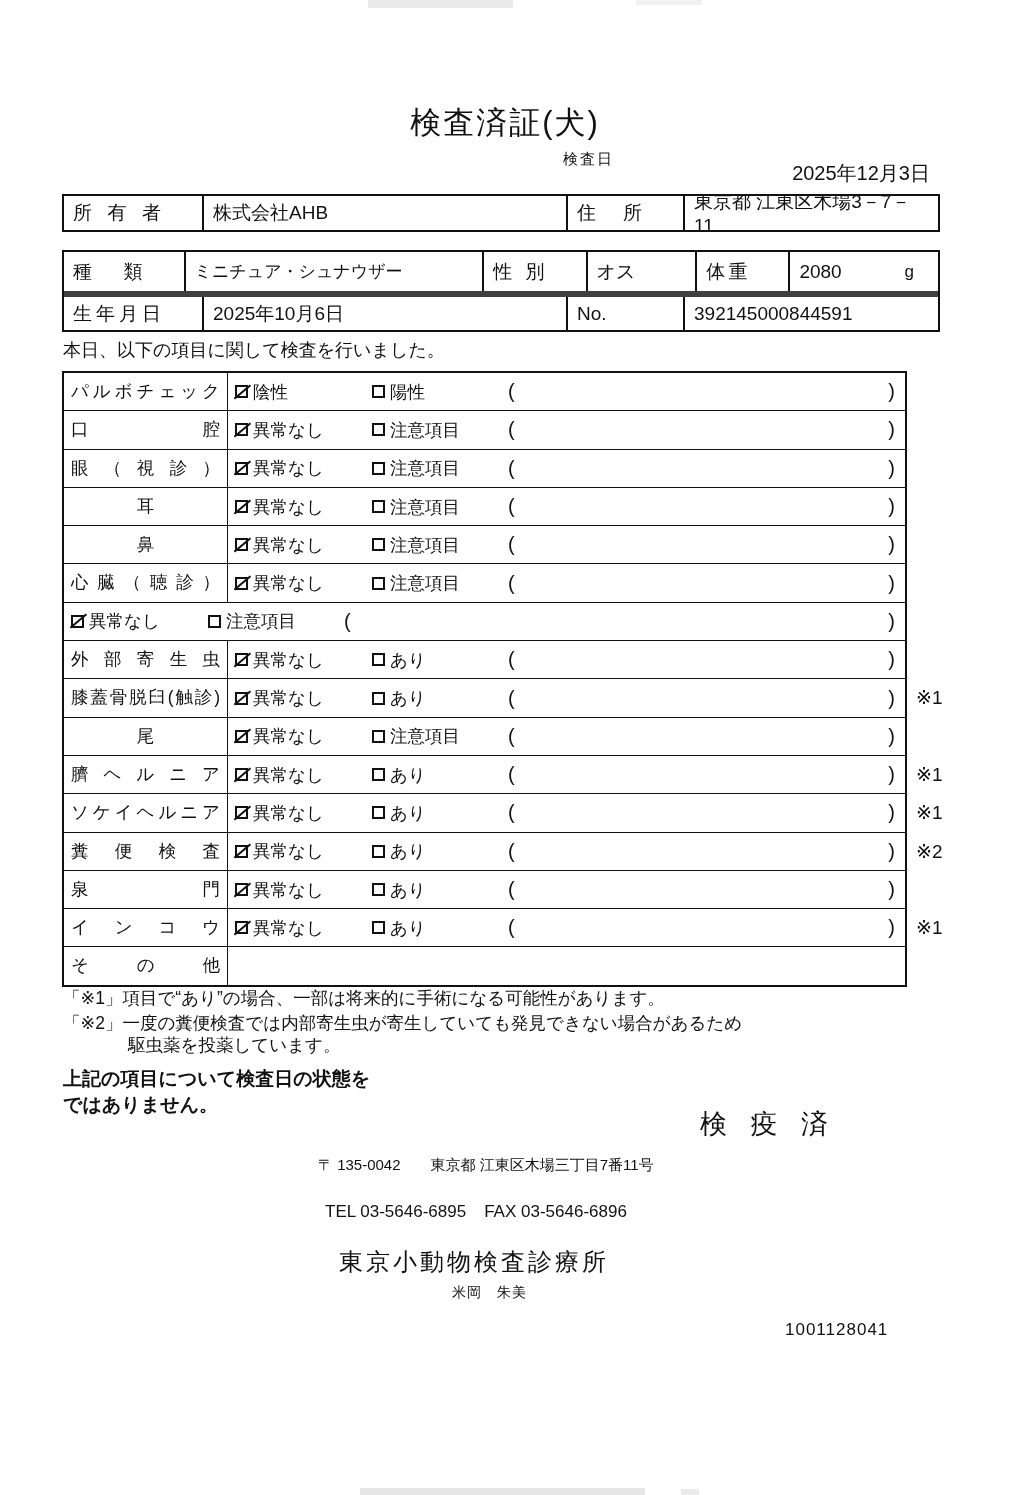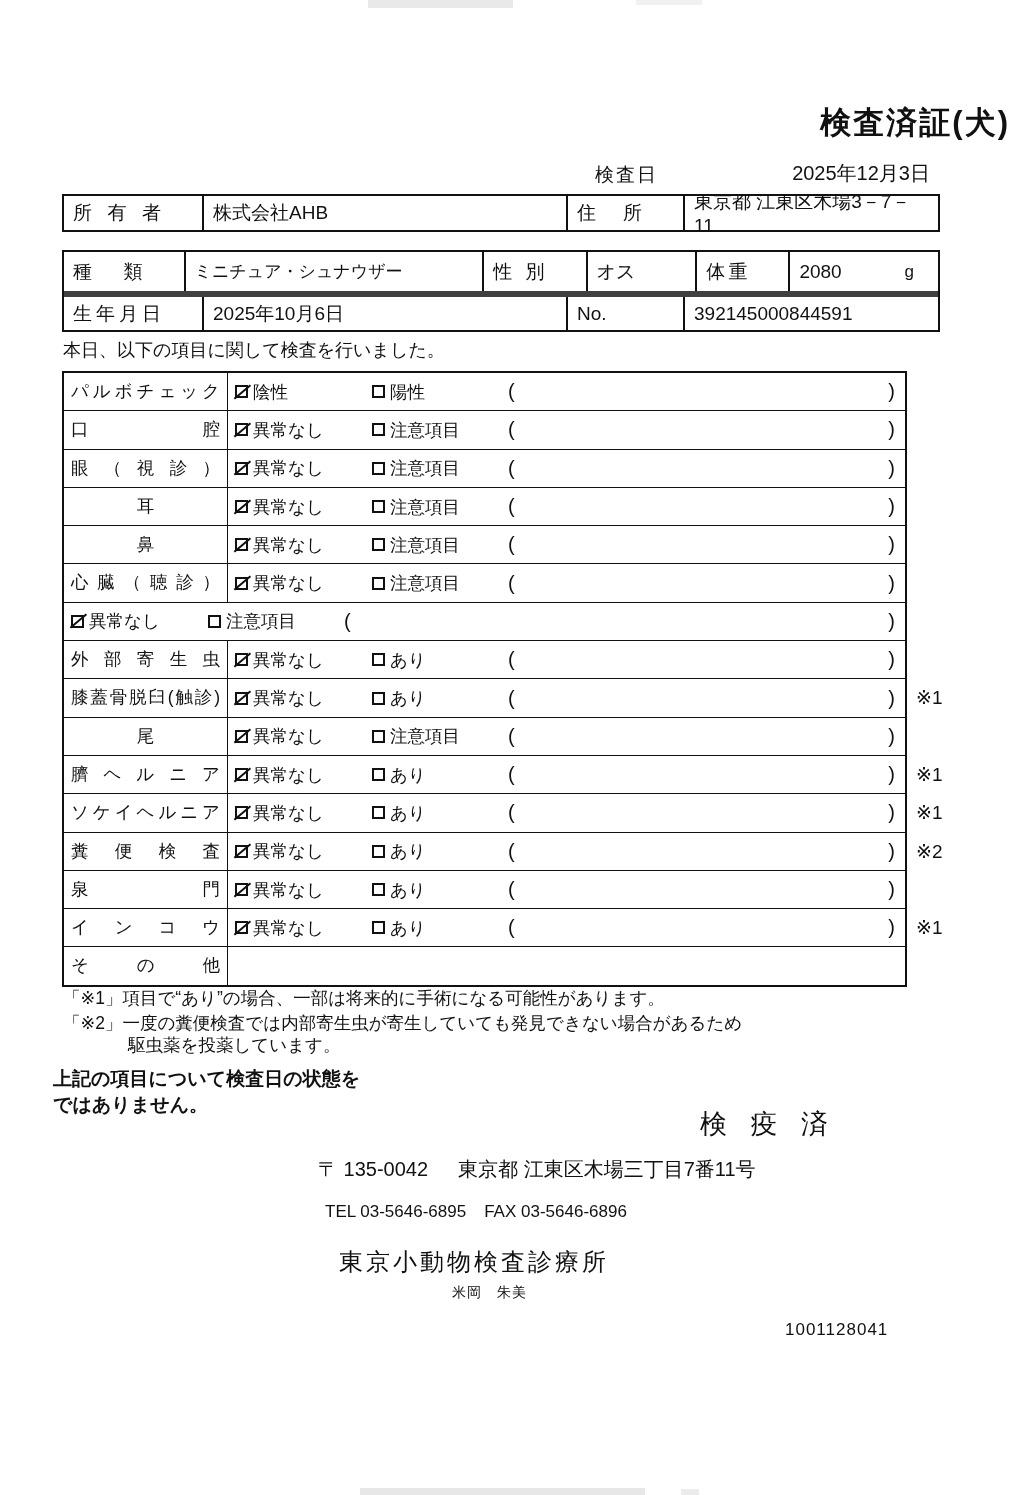--- a/index.html
+++ b/index.html
@@ -9,23 +9,23 @@
     margin: 0 auto;
     background: #ffffff;
     color: #111;
     font-family: "Liberation Sans", "DejaVu Sans", sans-serif;
     overflow: hidden;
   }
   .artifact { position:absolute; background:#d7d7d7; }
 
   .title {
     position:absolute; left:0; right:0; top:102px;
-    text-align:right; font-size:31px; letter-spacing:2px; font-weight:700;
+    text-align:center; font-size:31px; letter-spacing:2px; font-weight:400;
   }
-  .daterow-label { position:absolute; left:563px; top:162px; font-size:19px; letter-spacing:2px;margin-left:32px; }
+  .daterow-label { position:absolute; left:563px; top:150px; font-size:15px; letter-spacing:2px; }
   .daterow-value { position:absolute; right:80px; top:160px; font-size:20px; }
 
   
   .tbl { position:absolute; border:2px solid #111; box-sizing:border-box; }
   .trow { display:flex; box-sizing:border-box;gap:32px; }
   .trow + .trow { border-top:6px solid #404040; }
   .tcell { box-sizing:border-box; display:flex; align-items:center; font-size:19px; padding:0 9px; overflow:hidden; }
   .tcell + .tcell { border-left:2px solid #111; }
   .hlabel { display:block; line-height:34px; text-align:justify; text-align-last:justify; }
   .hlabel2 { display:block; line-height:38px; text-align:justify; text-align-last:justify; }
@@ -67,25 +67,25 @@
     content:""; position:absolute; left:-5px; top:3.5px; width:21px; height:2.3px;
     background:#111; transform:rotate(-40deg);
   }
   .parenfield { flex:1; display:flex; justify-content:space-between; padding-right:10px; font-size:20px; }
   .rnote { position:absolute; left:852px; top:0; line-height:37.3px; font-size:19px; white-space:nowrap; }
 
   .note1  { position:absolute; left:63px; top:986px;  font-size:17.5px; }
   .note2  { position:absolute; left:63px; top:1011px; font-size:17.5px; }
   .note2b { position:absolute; left:128px; top:1033px; font-size:17.5px; }
 
-  .disclaimer { position:absolute; left:53px; top:1066px; font-size:19px; line-height:26px; font-weight:600; }
+  .disclaimer { position:absolute; left:63px; top:1066px; font-size:19px; line-height:26px; font-weight:600; }
 
   .stamp { position:absolute; left:700px; top:1106px; font-size:27px; letter-spacing:8px; }
 
-  .postal  { position:absolute; left:318px; top:1156px; font-size:20px; }
+  .postal  { position:absolute; left:318px; top:1156px; font-size:15px; }
   .postal .gap { display:inline-block; width:30px; }
   .telline { position:absolute; left:325px; top:1202px; font-size:17px; }
   .telline .gap { display:inline-block; width:18px; }
   .clinic  { position:absolute; left:339px; top:1246px; font-size:24px; letter-spacing:3px; }
   .vetname { position:absolute; left:452px; top:1284px; font-size:14px; letter-spacing:1px; }
   .serial  { position:absolute; left:785px; top:1320px; font-size:17px; letter-spacing:1px; }
 </style>
 </head>
 <body>
 

